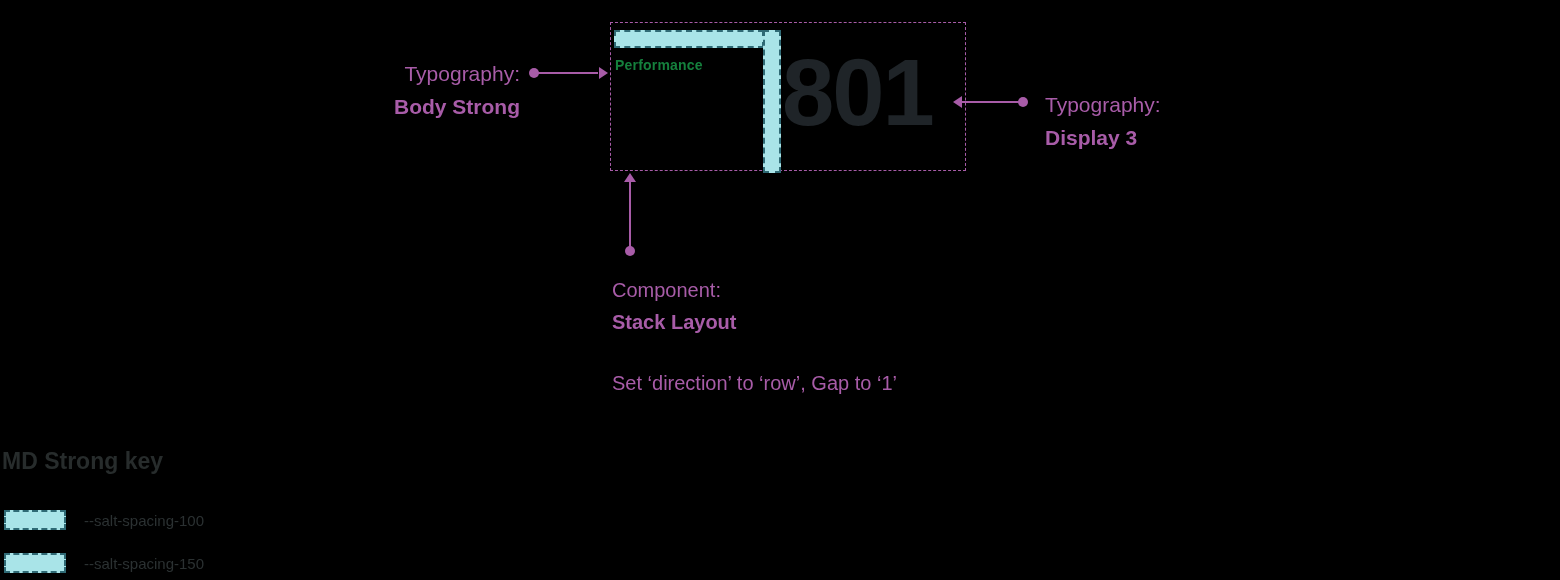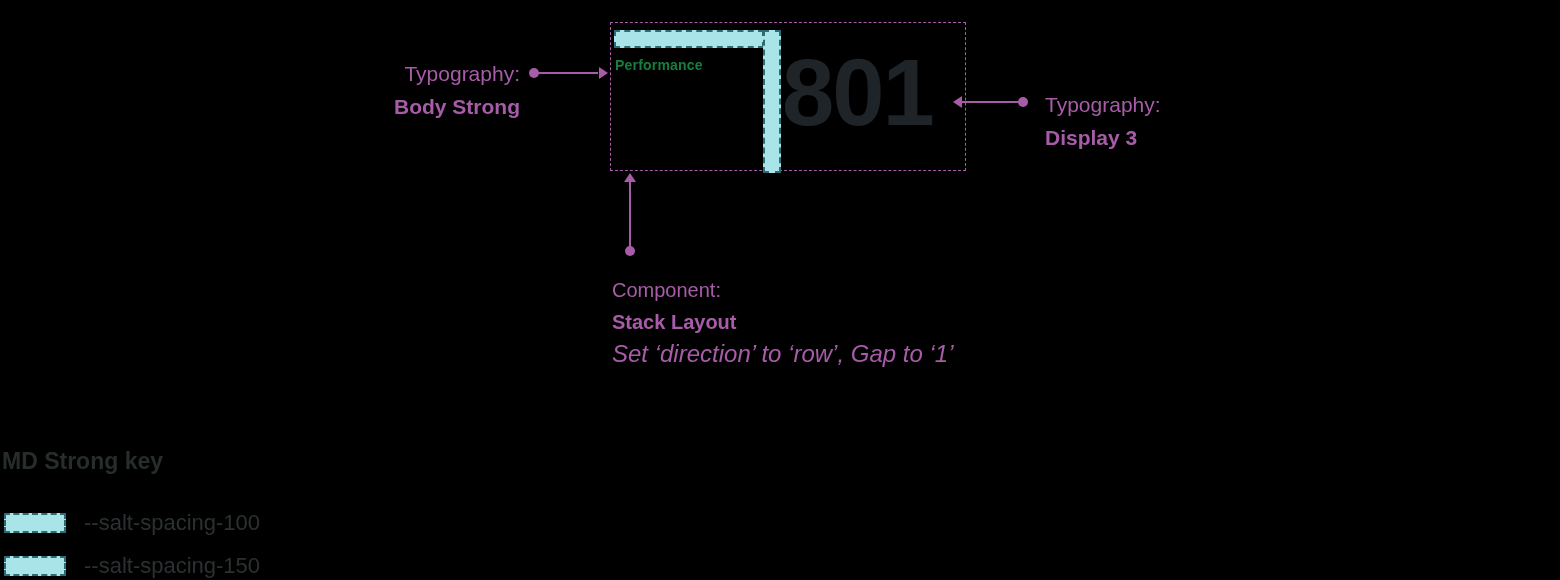--- a/index.html
+++ b/index.html
@@ -43,21 +43,21 @@
     font-size: 94px;
     line-height: 1.05;
     font-weight: 600;
     letter-spacing: -2px;
     color: #1F2428;
   }
 
   
   .ann { position: absolute; color: #A85CA8; font-size: 21px; line-height: 33px; }
   .ann .bold { font-weight: 700; }
-  .ann .italic { font-style: italic; font-size: 24px; }
+  .ann .italic { font-size: 20px; margin-top: 29px; }
 
   .ann-left  { left: 260px; top: 57px; width: 260px; text-align: right; }
   .ann-right { left: 1045px; top: 88px; }
   .ann-bottom { left: 612px; top: 274px; font-size: 20px; line-height: 32px; }
 
   .dot {
     position: absolute;
     width: 10px; height: 10px;
     border-radius: 50%;
     background: #A85CA8;
@@ -103,21 +103,21 @@
   }
   .key-row-1 { top: 510px; }
   .key-row-2 { top: 553px; }
   .key-swatch {
     width: 62px; height: 20px;
     background: #A9E4E8;
     border: 2px dashed #2F6A75;
     margin-right: 18px;
   }
   .key-label {
-    font-size: 22px;
+    font-size: 15px;
     color: #2B3132;
   }
 </style>
 </head>
 <body>
 
 <div class="canvas">
 
   <div class="dashed-box"></div>
   <div class="bar bar-top"></div>

